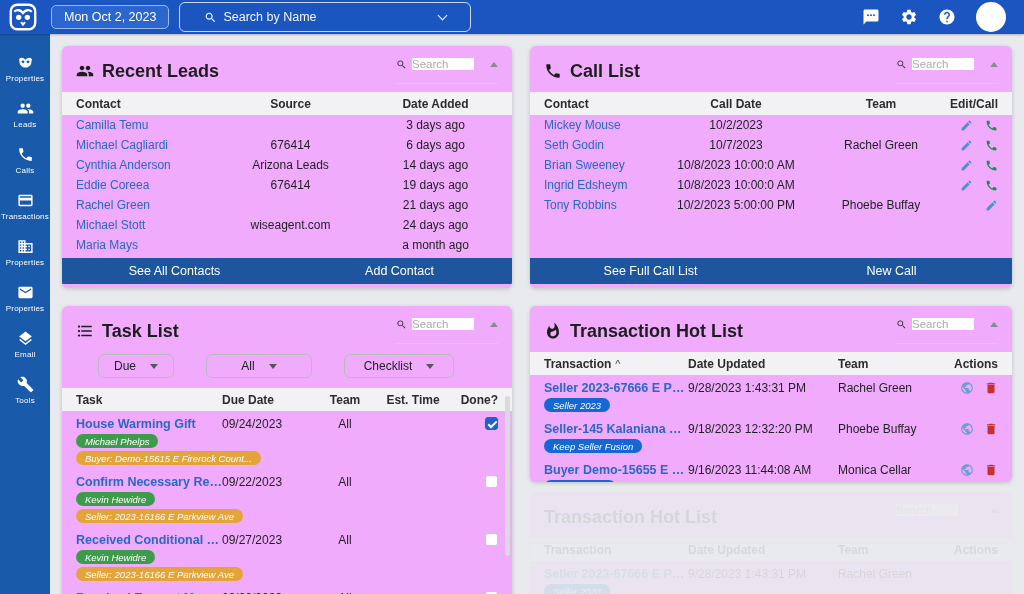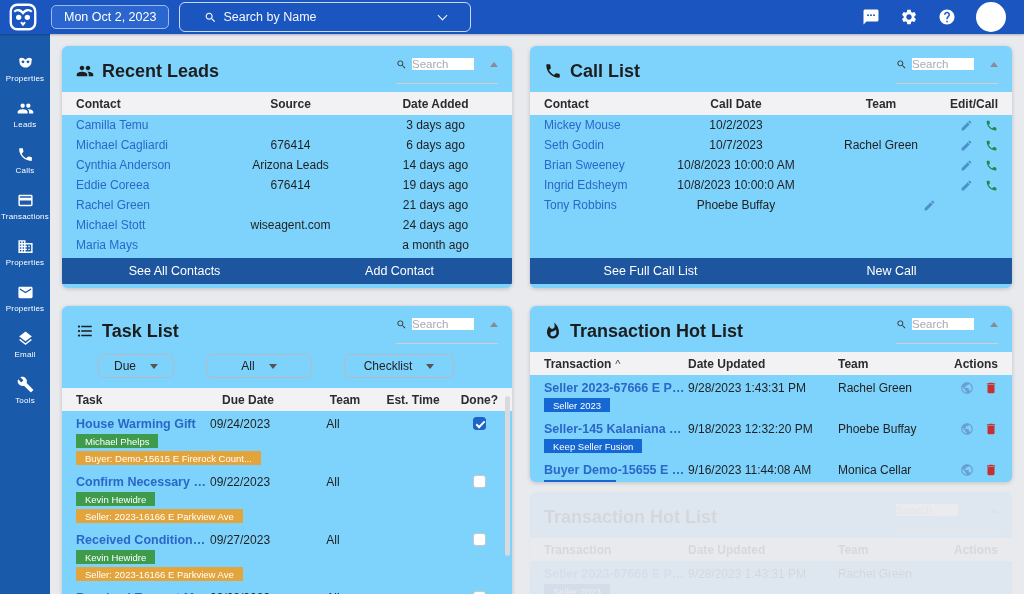--- a/index.html
+++ b/index.html
@@ -32,21 +32,21 @@
   .side-item { display:flex; flex-direction:column; align-items:center; gap:3px;
     color:#fff; cursor:pointer; width:100%; }
   .side-item svg { width:17px; height:17px; }
   .side-item .lbl { font-size:8px; letter-spacing:.2px; }
 
   
   .main { position:absolute; top:34px; left:50px; width:974px; height:560px;
     padding:12px 12px 0 12px; display:grid; grid-template-columns:450px 482px;
     grid-template-rows:242px auto; gap:18px; }
 
-  .card { background:#7dd3fc; border-radius:6px; box-shadow:0 1px 4px rgba(0,0,0,.18);
+  .card { background:#f0abfc; border-radius:6px; box-shadow:0 1px 4px rgba(0,0,0,.18);
     overflow:hidden; position:relative; }
   .card-head { display:flex; align-items:center; justify-content:space-between;
     padding:12px 14px 8px 14px; }
   .c-title { display:flex; align-items:center; gap:8px; font-size:18px;
     font-weight:bold; color:#1d1d1d; }
   .c-title svg { width:18px; height:18px; }
   .c-search { display:flex; align-items:center; gap:5px; border-bottom:1px solid #CFCFD4;
     padding-bottom:13px; width:102px; }
   .c-search input { border:none; outline:none; width:62px; font-size:11.5px; color:#444; }
   .c-search input::placeholder { color:#A9A9B0; }
@@ -77,25 +77,25 @@
   
   .filters { display:flex; gap:32px; padding:2px 14px 10px 36px; }
   .select { border:1px solid #B9B9C0; border-radius:6px; height:24px;
     display:flex; align-items:center; justify-content:center; gap:14px;
     font-size:12px; color:#222; cursor:pointer; padding:0 10px; }
   .caret { width:0; height:0; border-left:4px solid transparent;
     border-right:4px solid transparent; border-top:5px solid #555; }
   .g-tasks { grid-template-columns:minmax(0,1fr) 92px 62px 74px 48px; }
   .g-tasks .c3 { text-align:center; } .g-tasks .c4 { text-align:center; }
   .g-tasks .c5 { text-align:right; }
-  .trow { padding:6px 26px 4px 14px; align-items:start; }
+  .trow { padding:6px 14px 4px 14px; align-items:start; }
   .task-cell { display:flex; flex-direction:column; align-items:flex-start; gap:3px; min-width:0; }
   .task-cell a { max-width:100%; font-weight:bold; font-size:12.5px; }
-  .badge { border-radius:0; color:#fff; font-size:9.5px; padding:1.5px 9px;
-    white-space:nowrap; max-width:230px; overflow:hidden; text-overflow:ellipsis; }
+  .badge { border-radius:7px; color:#fff; font-size:9.5px; padding:1.5px 9px;
+    white-space:nowrap; max-width:230px; overflow:hidden; text-overflow:ellipsis;font-style:italic; }
   .b-green { background:#3F9B4C; } .b-orange { background:#E4A43C; }
   .b-blue  { background:#1568D3; }
   .cb { width:13px; height:13px; border:1px solid #C6C6CC; border-radius:3px;
     display:inline-block; background:#fff; position:relative; cursor:pointer; }
   .cb.checked { background:#1E63C8; border-color:#1E63C8; }
   .cb.checked::after { content:""; position:absolute; left:4px; top:1px; width:3px;
     height:7px; border:solid #fff; border-width:0 2px 2px 0; transform:rotate(45deg); }
   .scrollbar { position:absolute; right:2px; top:90px; width:5px; height:160px;
     background:#D9D9DE; border-radius:3px; cursor:grab; }
 
@@ -337,20 +337,21 @@
         <svg viewBox="0 0 24 24">
             <path fill="#4D90CC" d="M3 17.25V21h3.75L17.81 9.94l-3.75-3.75L3 17.25zM20.71 7.04c.39-.39.39-1.02 0-1.41l-2.34-2.34c-.39-.39-1.02-.39-1.41 0l-1.83 1.83 3.75 3.75 1.83-1.83z"></path>
           </svg>
         <svg viewBox="0 0 24 24">
             <path fill="#1E8A4E" d="M6.62 10.79c1.44 2.83 3.76 5.14 6.59 6.59l2.2-2.2c.27-.27.67-.36 1.02-.24 1.12.37 2.33.57 3.57.57.55 0 1 .45 1 1V20c0 .55-.45 1-1 1-9.39 0-17-7.61-17-17 0-.55.45-1 1-1h3.5c.55 0 1 .45 1 1 0 1.25.2 2.45.57 3.57.11.35.03.74-.25 1.02l-2.2 2.2z"></path>
           </svg>
       </span>
     </div>
     <div class="row g-calls r20">
       <a class="lnk c1">Tony Robbins</a>
+      <span class="c2">10/2/2023 5:00:00 PM</span>
       <span class="c3">Phoebe Buffay</span>
       <span class="c4 acts">
         <svg viewBox="0 0 24 24">
             <path fill="#4D90CC" d="M3 17.25V21h3.75L17.81 9.94l-3.75-3.75L3 17.25zM20.71 7.04c.39-.39.39-1.02 0-1.41l-2.34-2.34c-.39-.39-1.02-.39-1.41 0l-1.83 1.83 3.75 3.75 1.83-1.83z"></path>
           </svg>
       </span>
     </div>
     <div class="card-foot">
       <div class="fbtn">See Full Call List</div>
       <div class="fbtn">New Call</div>

